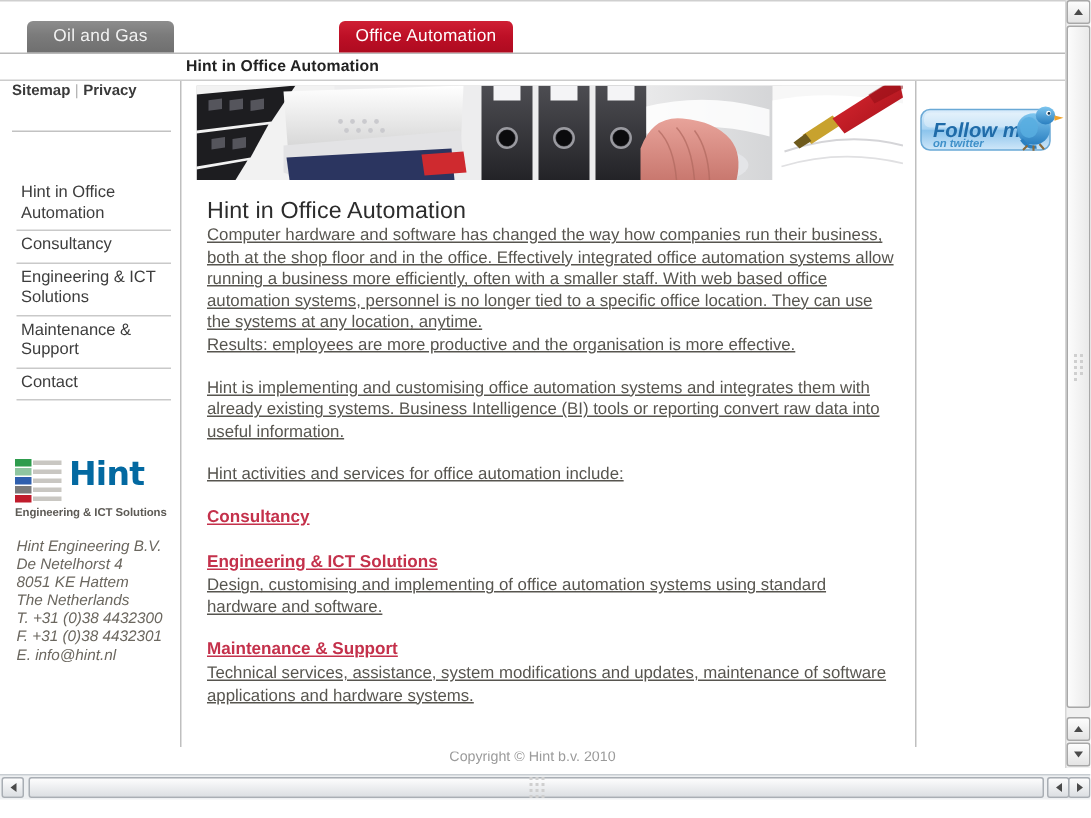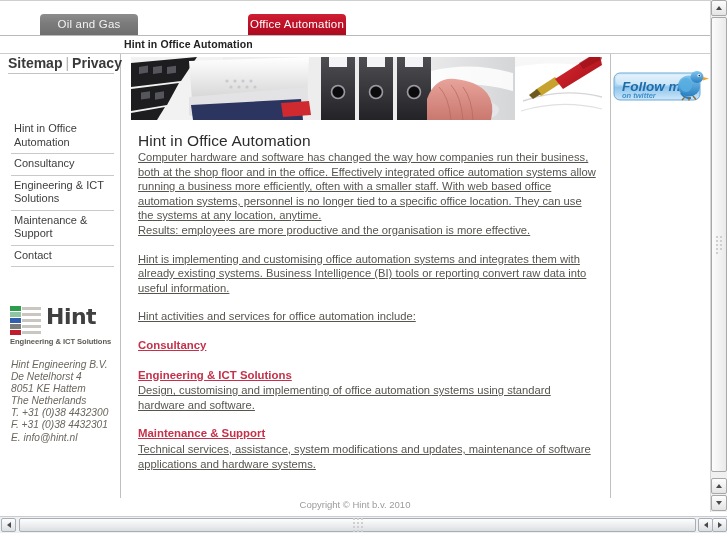--- a/index.html
+++ b/index.html
@@ -47,34 +47,33 @@
     line-height: 21px;
     text-align: center;
     font-size: 11.5px;
     color: #ffffff;
     white-space: nowrap;
     border-top-left-radius: 4px;
     border-top-right-radius: 4px;
     letter-spacing: .2px;
     cursor: pointer;
     user-select: none;
-    margin-left: 22px;
   }
   .tab-0 {
     left: 18px; width: 98px;
     background: linear-gradient(to bottom, #8d8d8d 0%, #7b7b7b 45%, #6f6f6f 100%);
     color: #f2f2f2;
   }
   .tab-1 {
     left: 121px; width: 105px;
     background: linear-gradient(to bottom, #bdbdbd 0%, #ababab 45%, #9e9e9e 100%);
     color: #ffffff;
   }
   .tab-2 {
-    left: 226px; width: 98px;
+    left: 226px; width: 116px;
     background: linear-gradient(to bottom, #cf1f34 0%, #bd0f26 50%, #ae0b20 100%);
     color: #ffffff;
   }
 
   
   .pagetitlebar {
     position: absolute;
     left: 0; top: 37px;
     width: 710px; height: 17px;
     background: #ffffff;
@@ -106,25 +105,25 @@
     position: absolute;
     left: 0; top: 0;
     width: 121px; height: 444px;
     border-right: 1px solid #bfbfbf;
     background: #ffffff;
   }
   .utilnav {
     position: absolute;
     left: 8px; top: 1px;
     width: 106px;
-    text-align: center;
-    font-size: 14px;
+    text-align: left;
+    font-size: 10px;
     font-weight: bold;
     color: #3a3a3a;
-    padding-bottom: 2px;
+    padding-bottom: 21px;
     border-bottom: 1px solid #c2c2c2;
     white-space: nowrap;
   }
   .utilnav a {
     color: #3a3a3a; text-decoration: none; cursor: pointer;
   }
   .utilnav .sep { color: #b0b0b0; margin: 0 3px; font-weight: normal; }
 
   .mainnav {
     position: absolute;
@@ -158,21 +157,21 @@
   }
   .logo-bars .bar { height: 5px; position: relative; }
   .logo-bars .bar .chip { position: absolute; left: 0; top: 0; width: 11px; height: 5px; }
   .logo-bars .bar .tail { position: absolute; left: 12px; top: 1px; right: 0; height: 3px; background: #c9c7c2; }
   .logo-wordmark {
     margin-left: 5px;
     font-family: "DejaVu Sans", sans-serif;
     font-size: 22px;
     font-weight: bold;
     line-height: 23px;
-    color: #404040;
+    color: #0369a1;
     letter-spacing: -0.5px;
   }
   .logo-tag {
     margin-top: 2px;
     font-size: 7.6px;
     font-weight: bold;
     color: #5d5a55;
     letter-spacing: -.05px;
     white-space: nowrap;
   }

